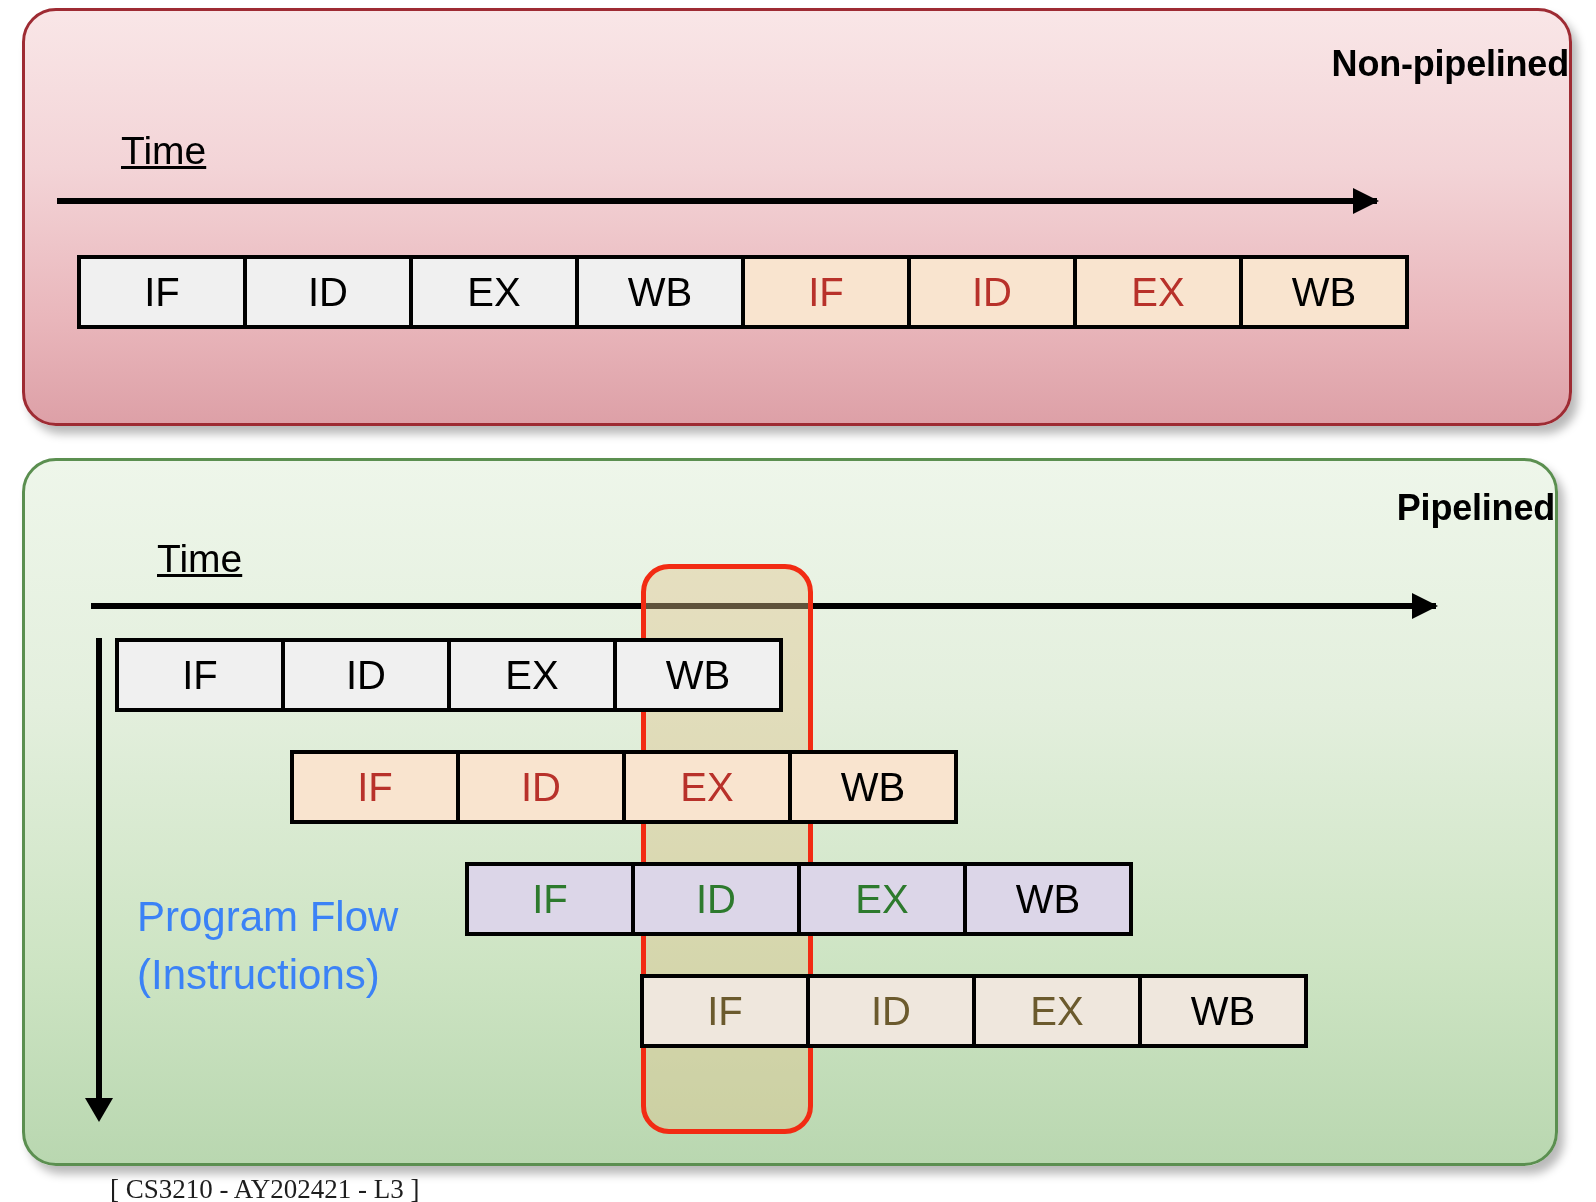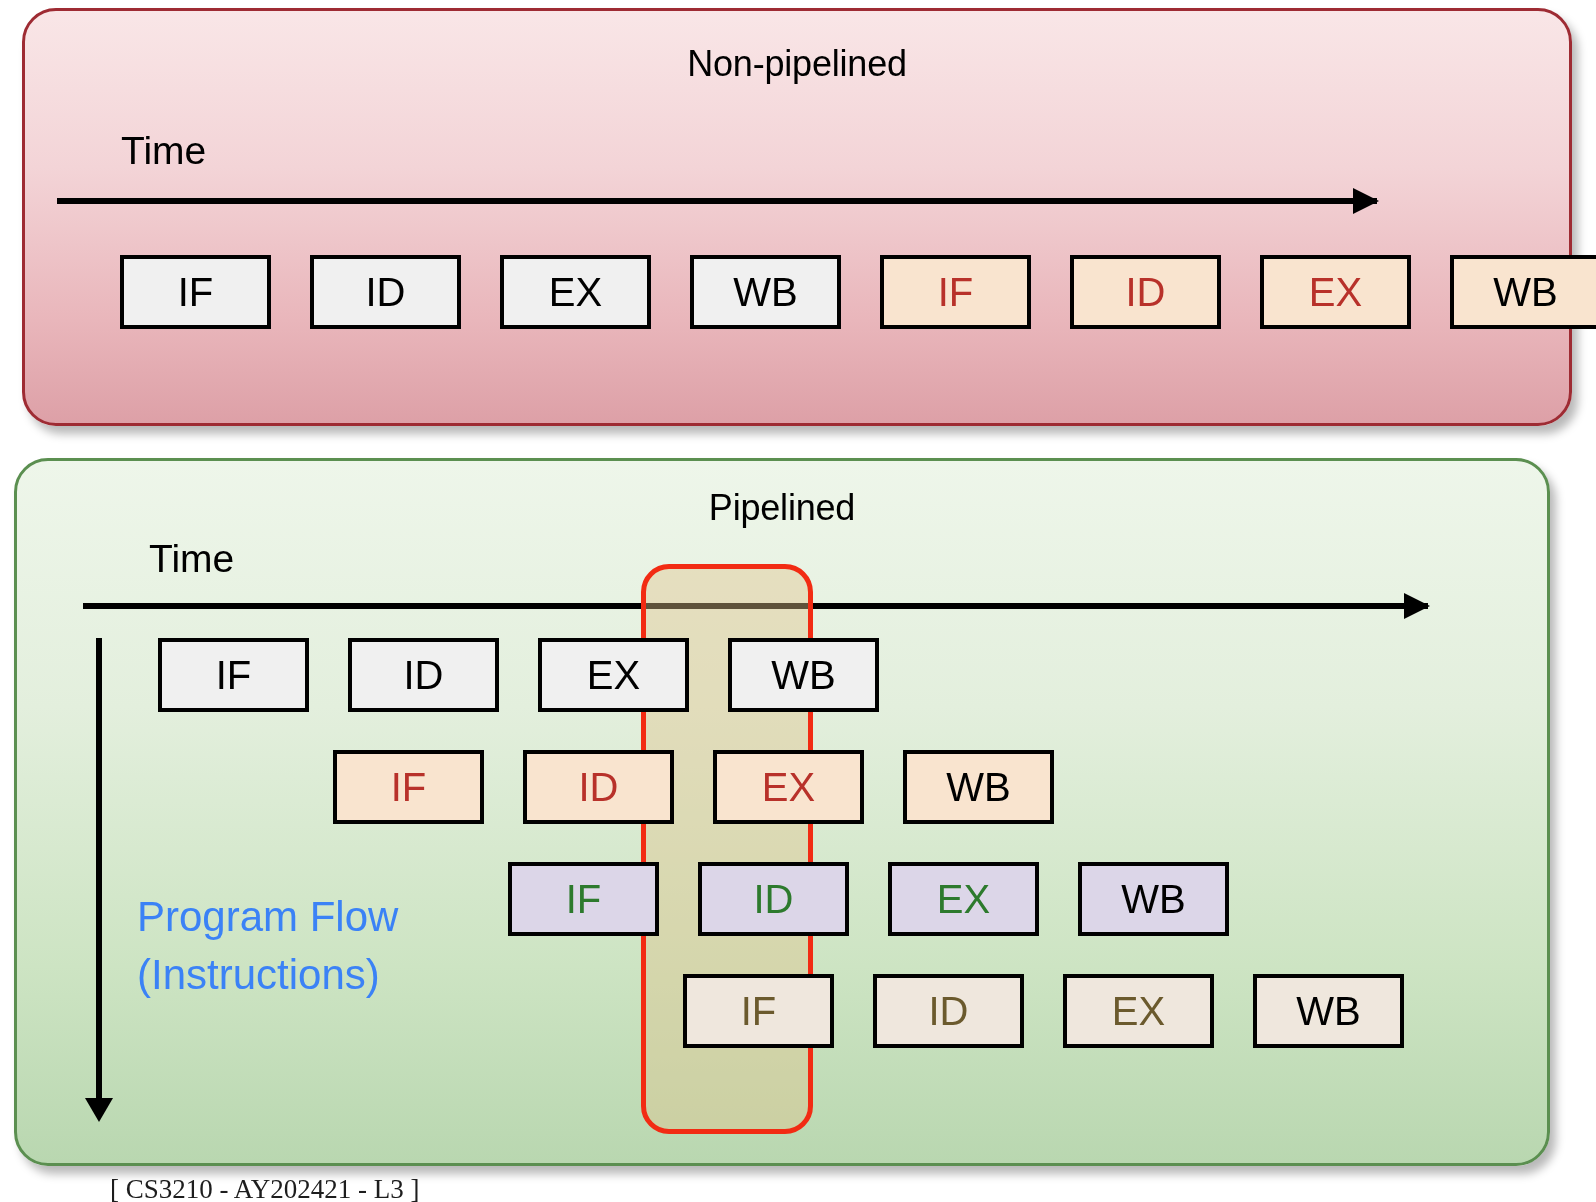--- a/index.html
+++ b/index.html
@@ -17,41 +17,42 @@
     border-radius:34px;
     box-sizing:border-box;
     box-shadow:6px 8px 10px rgba(0,0,0,.28);
   }
   #panel-nonpipelined{
     left:22px; top:8px; width:1550px; height:418px;
     border:3px solid #9e2b33;
     background:linear-gradient(180deg,#f9e6e7 0%, #f3d4d7 38%, #e9b6bb 75%, #dda0a7 100%);
   }
   #panel-pipelined{
-    left:14px; top:458px; width:1536px; height:708px;
+    left:22px; top:458px; width:1536px; height:708px;
     border:3px solid #5b8f50;
     background:linear-gradient(180deg,#eef6ea 0%, #e3efdd 35%, #cde4c3 72%, #b9d7b0 100%);
   }
 
   .panel-title{
     position:absolute; left:0; right:0;
-    text-align:center;
-    font-weight:normal;
+    text-align:right;
+    font-weight:bold;
     color:#000;
     font-size:36px;
     letter-spacing:-.2px;
   }
   #title-nonpipelined{ top:32px; }
   #title-pipelined{ top:26px; }
 
   
   .time-label{
     position:absolute;
     font-size:39px;
     color:#000;
+    text-decoration:underline;
   }
   .axis{
     position:absolute;
     height:6px;
     background:#000;
   }
   .axis .head{
     position:absolute;
     right:-2px; top:-10px;
     width:0;height:0;
@@ -83,30 +84,29 @@
     color:#3b82f6;
     white-space:pre-line;
   }
 
   
   .stage-row{
     position:absolute;
     display:flex;
   }
   .stage-box{
-    width:151px;height:74px;
+    width:170px;height:74px;
     box-sizing:border-box;
     border:4px solid #000;
     margin-right:-4px;
     display:flex;align-items:center;justify-content:center;
     font-size:40px;
     background:#f0f0f0;
     color:#000;
     position:relative;
-    margin-left:43px;
   }
   .stage-box:last-child{margin-right:0;}
 
   .c-grey{ background:#f0f0f0; color:#000; }
   .c-orange{ background:#f9e4cf; color:#000; }
   .c-orange.t-red{ color:#b8312a; }
   .c-purple{ background:#dcd6e8; color:#000; }
   .c-purple.t-green{ color:#2d7a2d; }
   .c-tan{ background:#efe7dd; color:#000; }
   .c-tan.t-olive{ color:#6b5a2d; }

